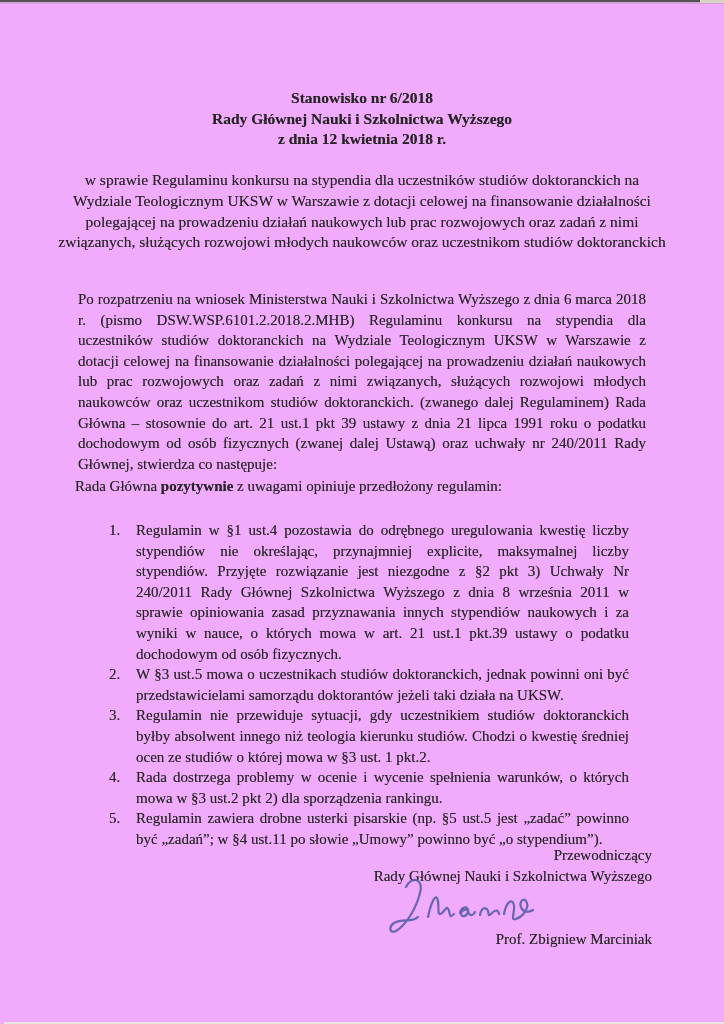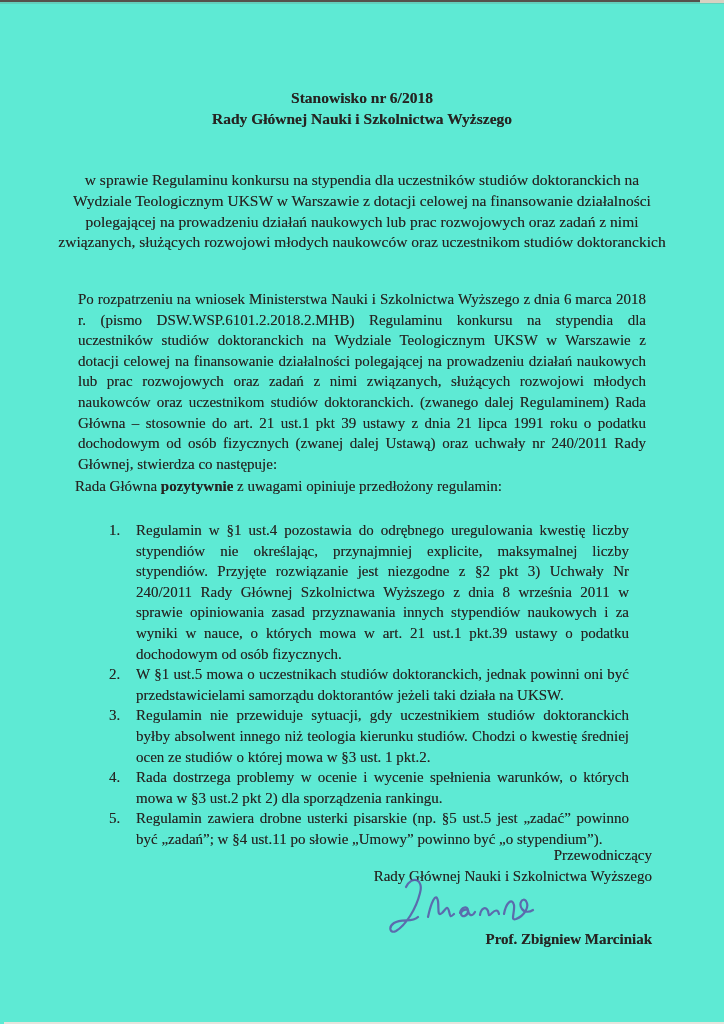--- a/index.html
+++ b/index.html
@@ -4,21 +4,21 @@
 <style>
   html, body {
     margin: 0;
     padding: 0;
     background: #ffffff;
   }
   .page {
     position: relative;
     width: 724px;
     height: 1024px;
-    background: #5eead4;
+    background: #f0abfc;
     font-family: "Liberation Serif", serif;
     color: #262422;
     overflow: hidden;
     text-shadow: 0 0 0.5px rgba(40,36,32,0.5);
   }
   .edge-top    { position:absolute; top:0; left:0; right:0; height:2px; background:#55524c; }
   .edge-top2   { position:absolute; top:2px; left:0; right:0; height:2px; background:rgba(120,117,110,0.22); }
   .edge-top-right { position:absolute; top:0; right:0; width:24px; height:3px; background:#d8d2c2; }
   .edge-bottom { position:absolute; bottom:0; left:4px; right:0; height:2px; background:#e7e4dc; }
 
@@ -61,48 +61,49 @@
     font-size:15px; line-height:20.6px;
   }
   .sig {
     position:absolute; top:845px; left:300px; width:352px;
     text-align:right; font-size:15px; line-height:20.5px;
   }
   .sig .autograph {
     display:block;
     margin:-9px 0 -4px 76px;
   }
-  .sig .sig-name { margin-top:0;font-weight:bold; }
+  .sig .sig-name { margin-top:0; }
 </style>
 </head>
 <body>
 
 <div class="page">
   <div class="edge-top"></div>
   <div class="edge-top2"></div>
   <div class="edge-top-right"></div>
   <div class="edge-bottom"></div>
 
   <div class="heading">
     <div>Stanowisko nr 6/2018</div>
     <div>Rady Głównej Nauki i Szkolnictwa Wyższego</div>
+    <div>z dnia 12 kwietnia 2018 r.</div>
   </div>
 
   <div class="subject">w sprawie Regulaminu konkursu na stypendia dla uczestników studiów doktoranckich na Wydziale Teologicznym UKSW w Warszawie z dotacji celowej na finansowanie działalności polegającej na prowadzeniu działań naukowych lub prac rozwojowych oraz zadań z nimi związanych, służących rozwojowi młodych naukowców oraz uczestnikom studiów doktoranckich</div>
 
   <div class="intro">Po rozpatrzeniu na wniosek Ministerstwa Nauki i Szkolnictwa Wyższego z dnia 6 marca 2018 r. (pismo DSW.WSP.6101.2.2018.2.MHB) Regulaminu konkursu na stypendia dla uczestników studiów doktoranckich na Wydziale Teologicznym UKSW w Warszawie z dotacji celowej na finansowanie działalności polegającej na prowadzeniu działań naukowych lub prac rozwojowych oraz zadań z nimi związanych, służących rozwojowi młodych naukowców oraz uczestnikom studiów doktoranckich. (zwanego dalej Regulaminem) Rada Główna – stosownie do art. 21 ust.1 pkt 39 ustawy z dnia 21 lipca 1991 roku o podatku dochodowym od osób fizycznych (zwanej dalej Ustawą) oraz uchwały nr 240/2011 Rady Głównej, stwierdza co następuje:</div>
 
   <div class="opinion">
     <span>Rada Główna </span><b>pozytywnie</b><span> z uwagami opiniuje przedłożony regulamin:</span>
   </div>
 
   <div class="remarks">
     <ol>
       <li>Regulamin w §1 ust.4 pozostawia do odrębnego uregulowania kwestię liczby stypendiów nie określając, przynajmniej explicite, maksymalnej liczby stypendiów. Przyjęte rozwiązanie jest niezgodne z §2 pkt 3) Uchwały Nr 240/2011 Rady Głównej Szkolnictwa Wyższego z dnia 8 września 2011 w sprawie opiniowania zasad przyznawania innych stypendiów naukowych i za wyniki w nauce, o których mowa w art. 21 ust.1 pkt.39 ustawy o podatku dochodowym od osób fizycznych.</li>
-      <li>W §1 ust.5 mowa o uczestnikach studiów doktoranckich, jednak powinni oni być przedstawicielami samorządu doktorantów jeżeli taki działa na UKSW.</li>
+      <li>W §3 ust.5 mowa o uczestnikach studiów doktoranckich, jednak powinni oni być przedstawicielami samorządu doktorantów jeżeli taki działa na UKSW.</li>
       <li>Regulamin nie przewiduje sytuacji, gdy uczestnikiem studiów doktoranckich byłby absolwent innego niż teologia kierunku studiów. Chodzi o kwestię średniej ocen ze studiów o której mowa w §3 ust. 1 pkt.2.</li>
       <li>Rada dostrzega problemy w ocenie i wycenie spełnienia warunków, o których mowa w §3 ust.2 pkt 2) dla sporządzenia rankingu.</li>
       <li>Regulamin zawiera drobne usterki pisarskie (np. §5 ust.5 jest „zadać” powinno być „zadań”; w §4 ust.11 po słowie „Umowy” powinno być „o stypendium”).</li>
     </ol>
   </div>
 
 
   <div class="sig">
     <div>Przewodniczący</div>
     <div>Rady Głównej Nauki i Szkolnictwa Wyższego</div>

